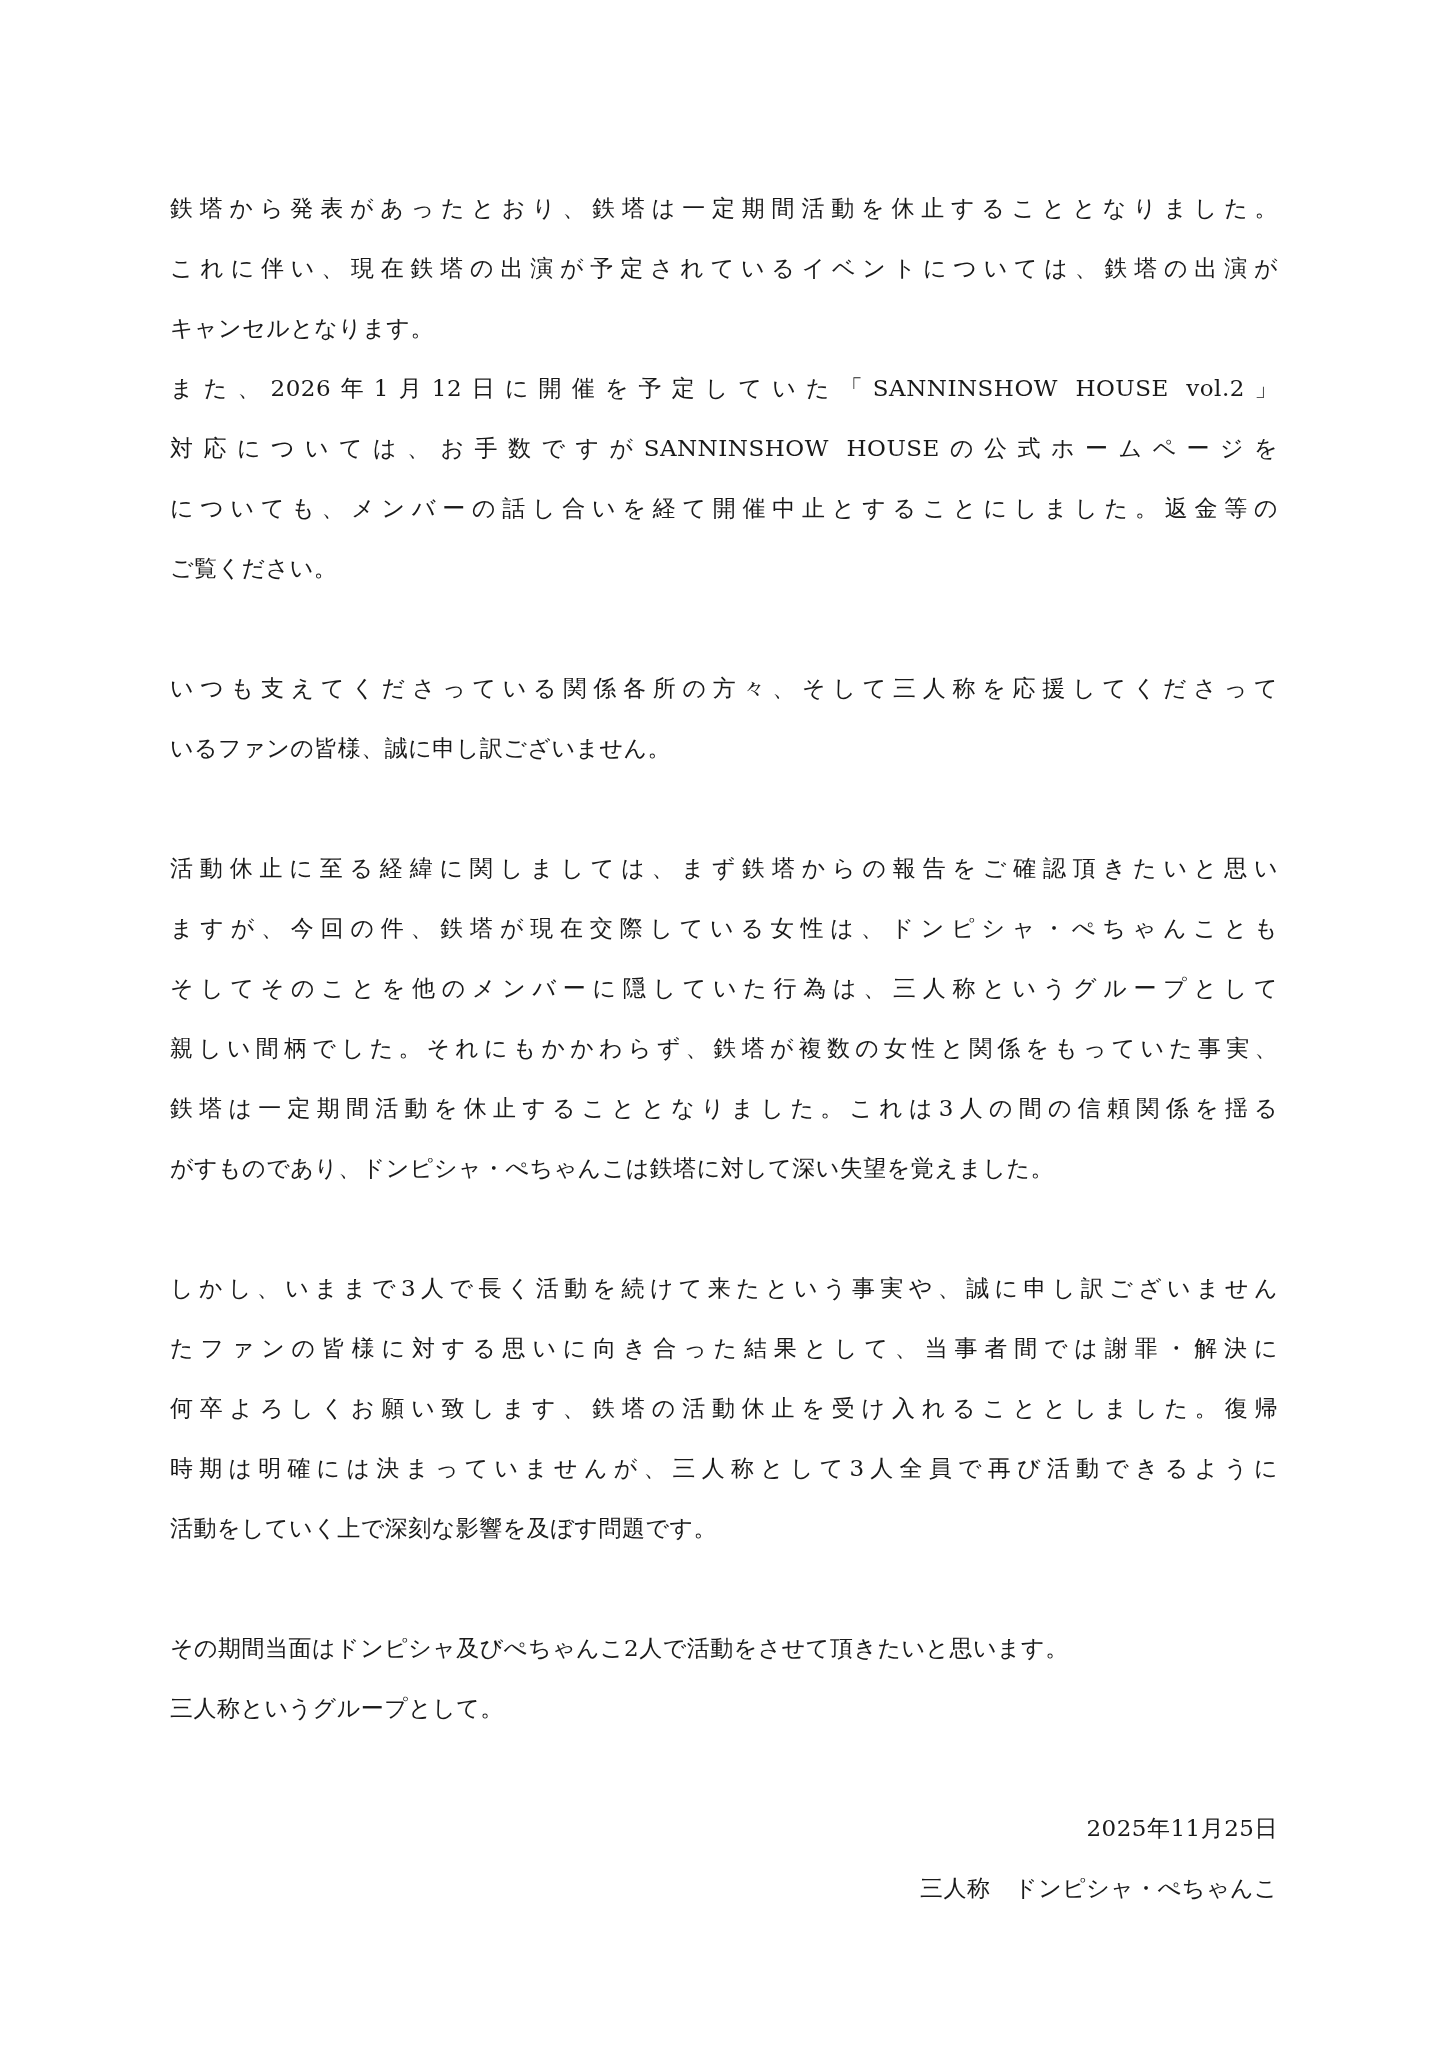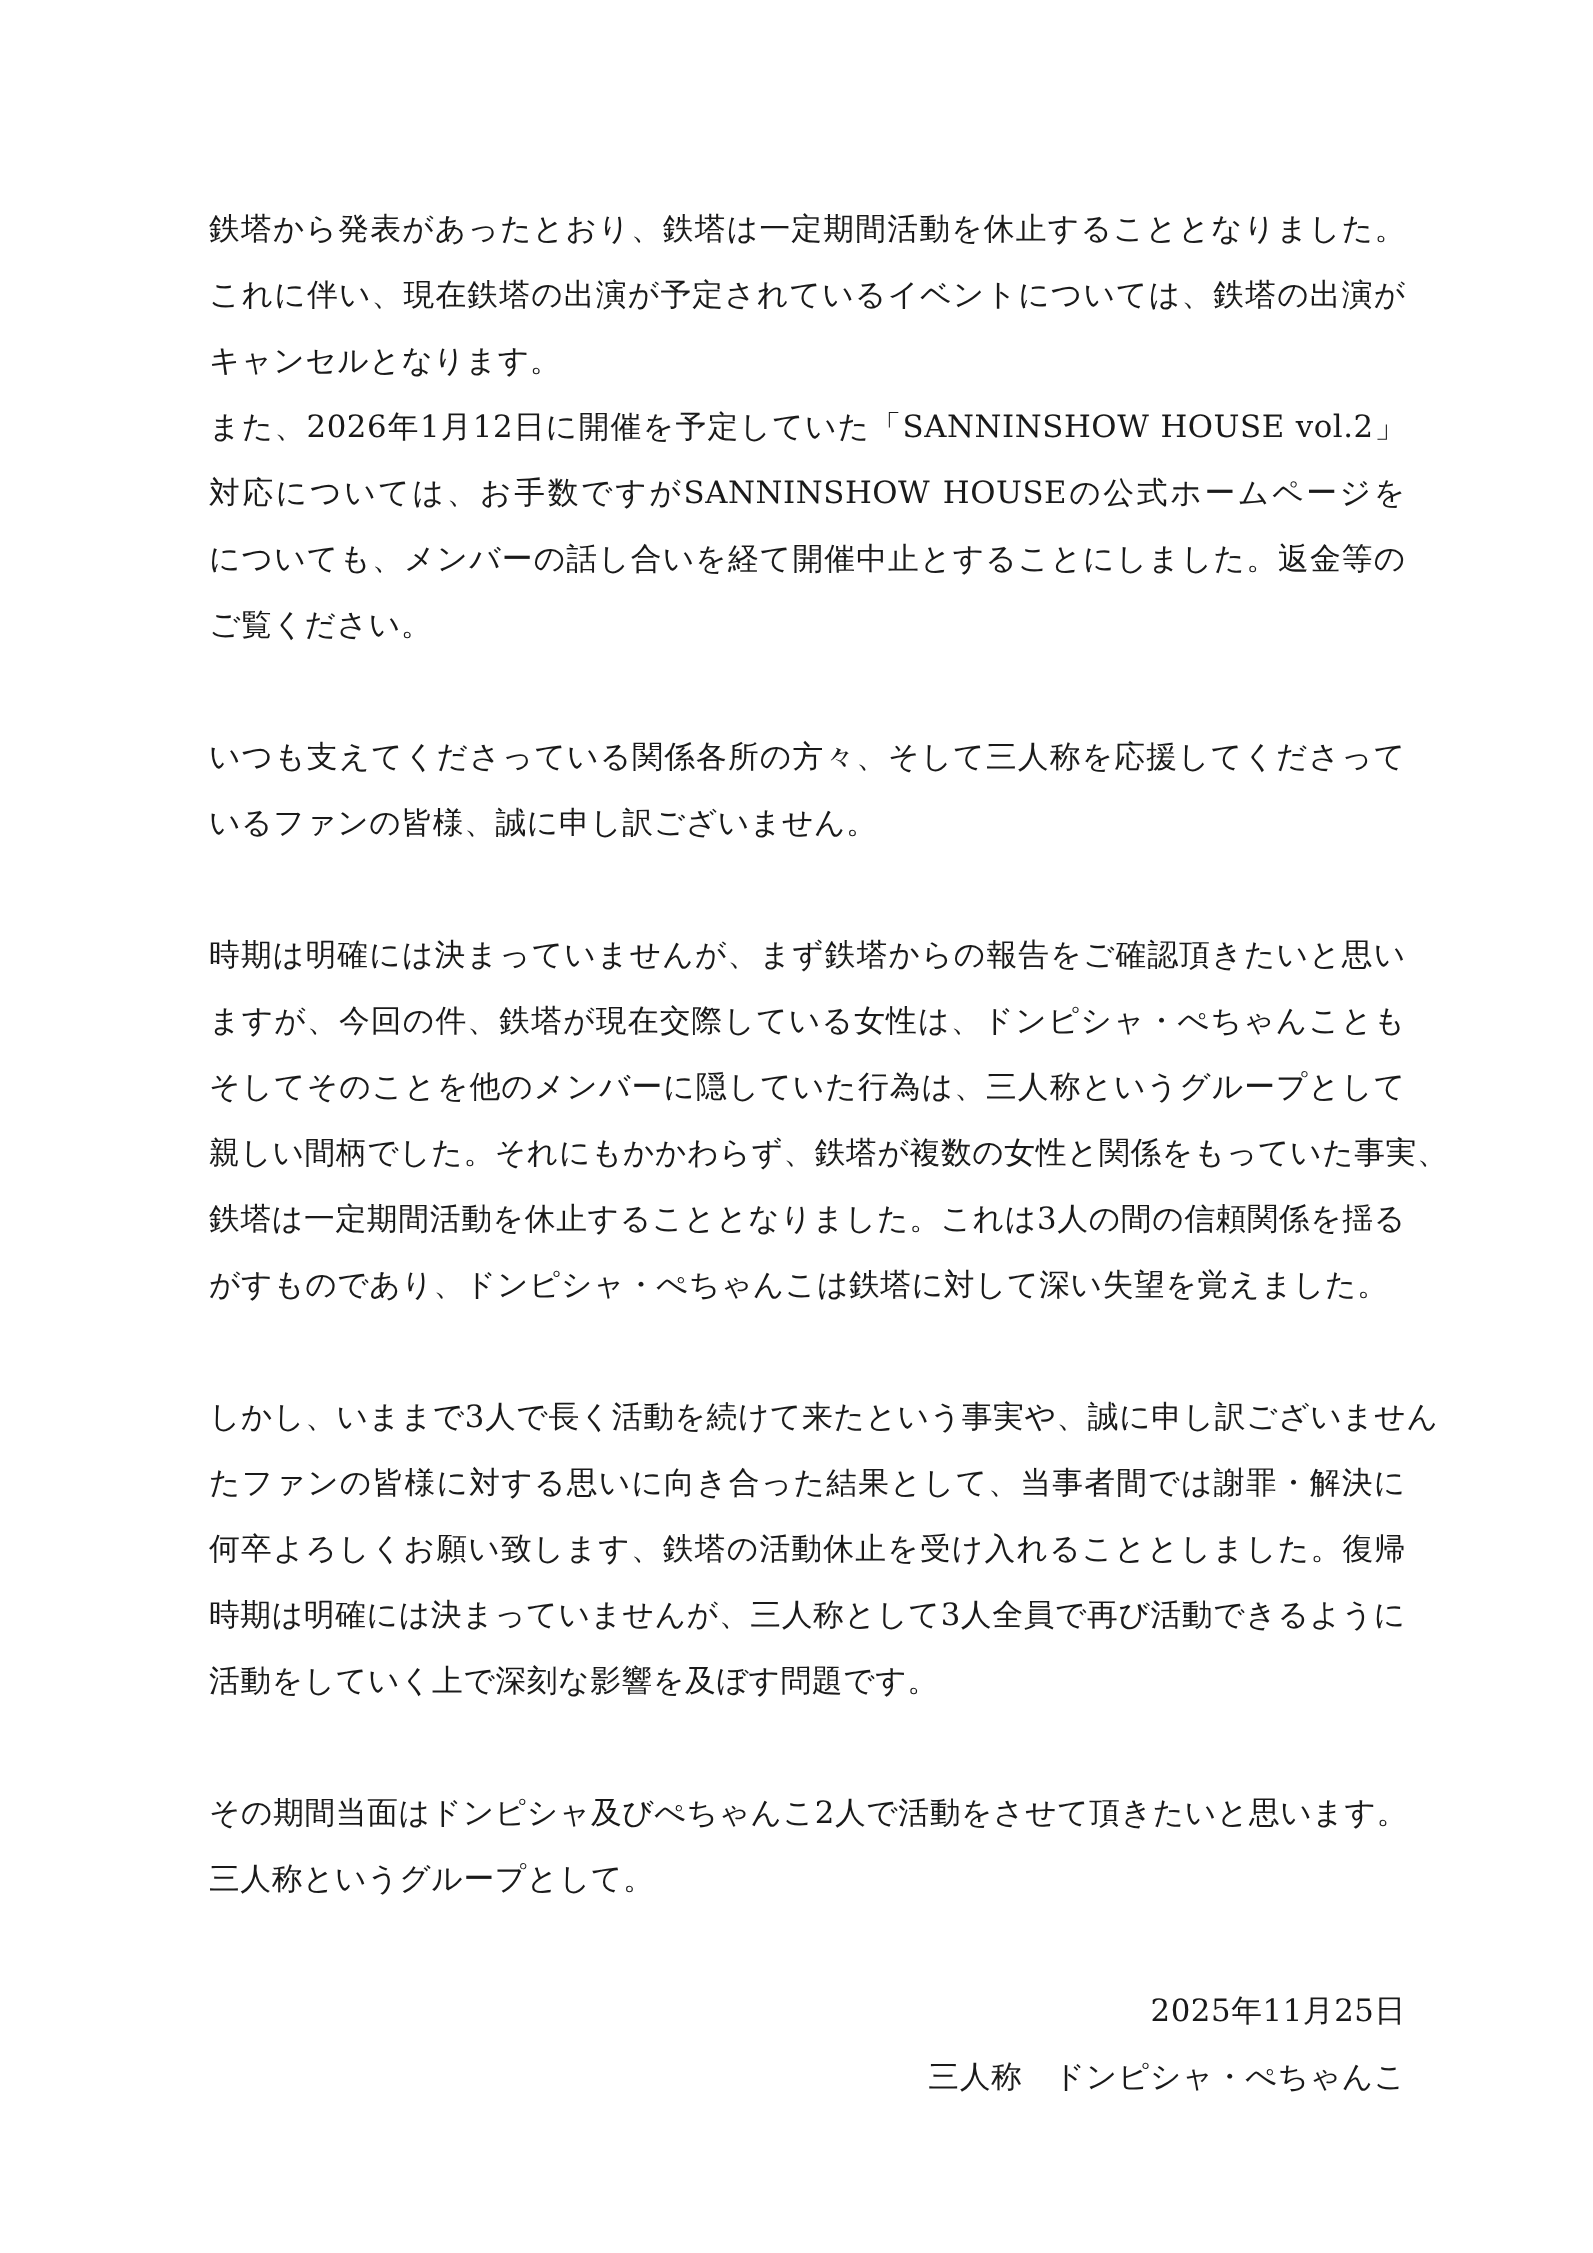--- a/index.html
+++ b/index.html
@@ -17,27 +17,26 @@
     }
     .page {
       position: absolute;
       left: 170px;
       top: 178px;
       width: 1108px;
     }
     .line {
       height: 60px;
       line-height: 60px;
-      font-size: 28px;
+      font-size: 23px;
       white-space: nowrap;
       letter-spacing: 0.5px;
       text-align: justify;
       text-align-last: left;
       overflow: visible;
-      margin-left: 20px;
     }
     .line.full {
       text-align-last: justify;
     }
     .blank {
       height: 60px;
     }
     .sign {
       text-align: center;
       text-align-last: right;
@@ -61,21 +60,21 @@
   <div class="blank"></div>
 
   <div>
     <div class="line full">いつも支えてくださっている関係各所の方々、そして三人称を応援してくださって</div>
     <div class="line">いるファンの皆様、誠に申し訳ございません。</div>
   </div>
 
   <div class="blank"></div>
 
   <div>
-    <div class="line full">時期は明確には決まっていませんが、まず鉄塔からの報告をご確認頂きたいと思い</div>
+    <div class="line full">活動休止に至る経緯に関しましては、まず鉄塔からの報告をご確認頂きたいと思い</div>
     <div class="line full">ますが、今回の件、鉄塔が現在交際している女性は、ドンピシャ・ぺちゃんことも</div>
     <div class="line full">そしてそのことを他のメンバーに隠していた行為は、三人称というグループとして</div>
     <div class="line full">親しい間柄でした。それにもかかわらず、鉄塔が複数の女性と関係をもっていた事実、</div>
     <div class="line full">鉄塔は一定期間活動を休止することとなりました。これは3人の間の信頼関係を揺る</div>
     <div class="line">がすものであり、ドンピシャ・ぺちゃんこは鉄塔に対して深い失望を覚えました。</div>
   </div>
 
   <div class="blank"></div>
 
   <div>

